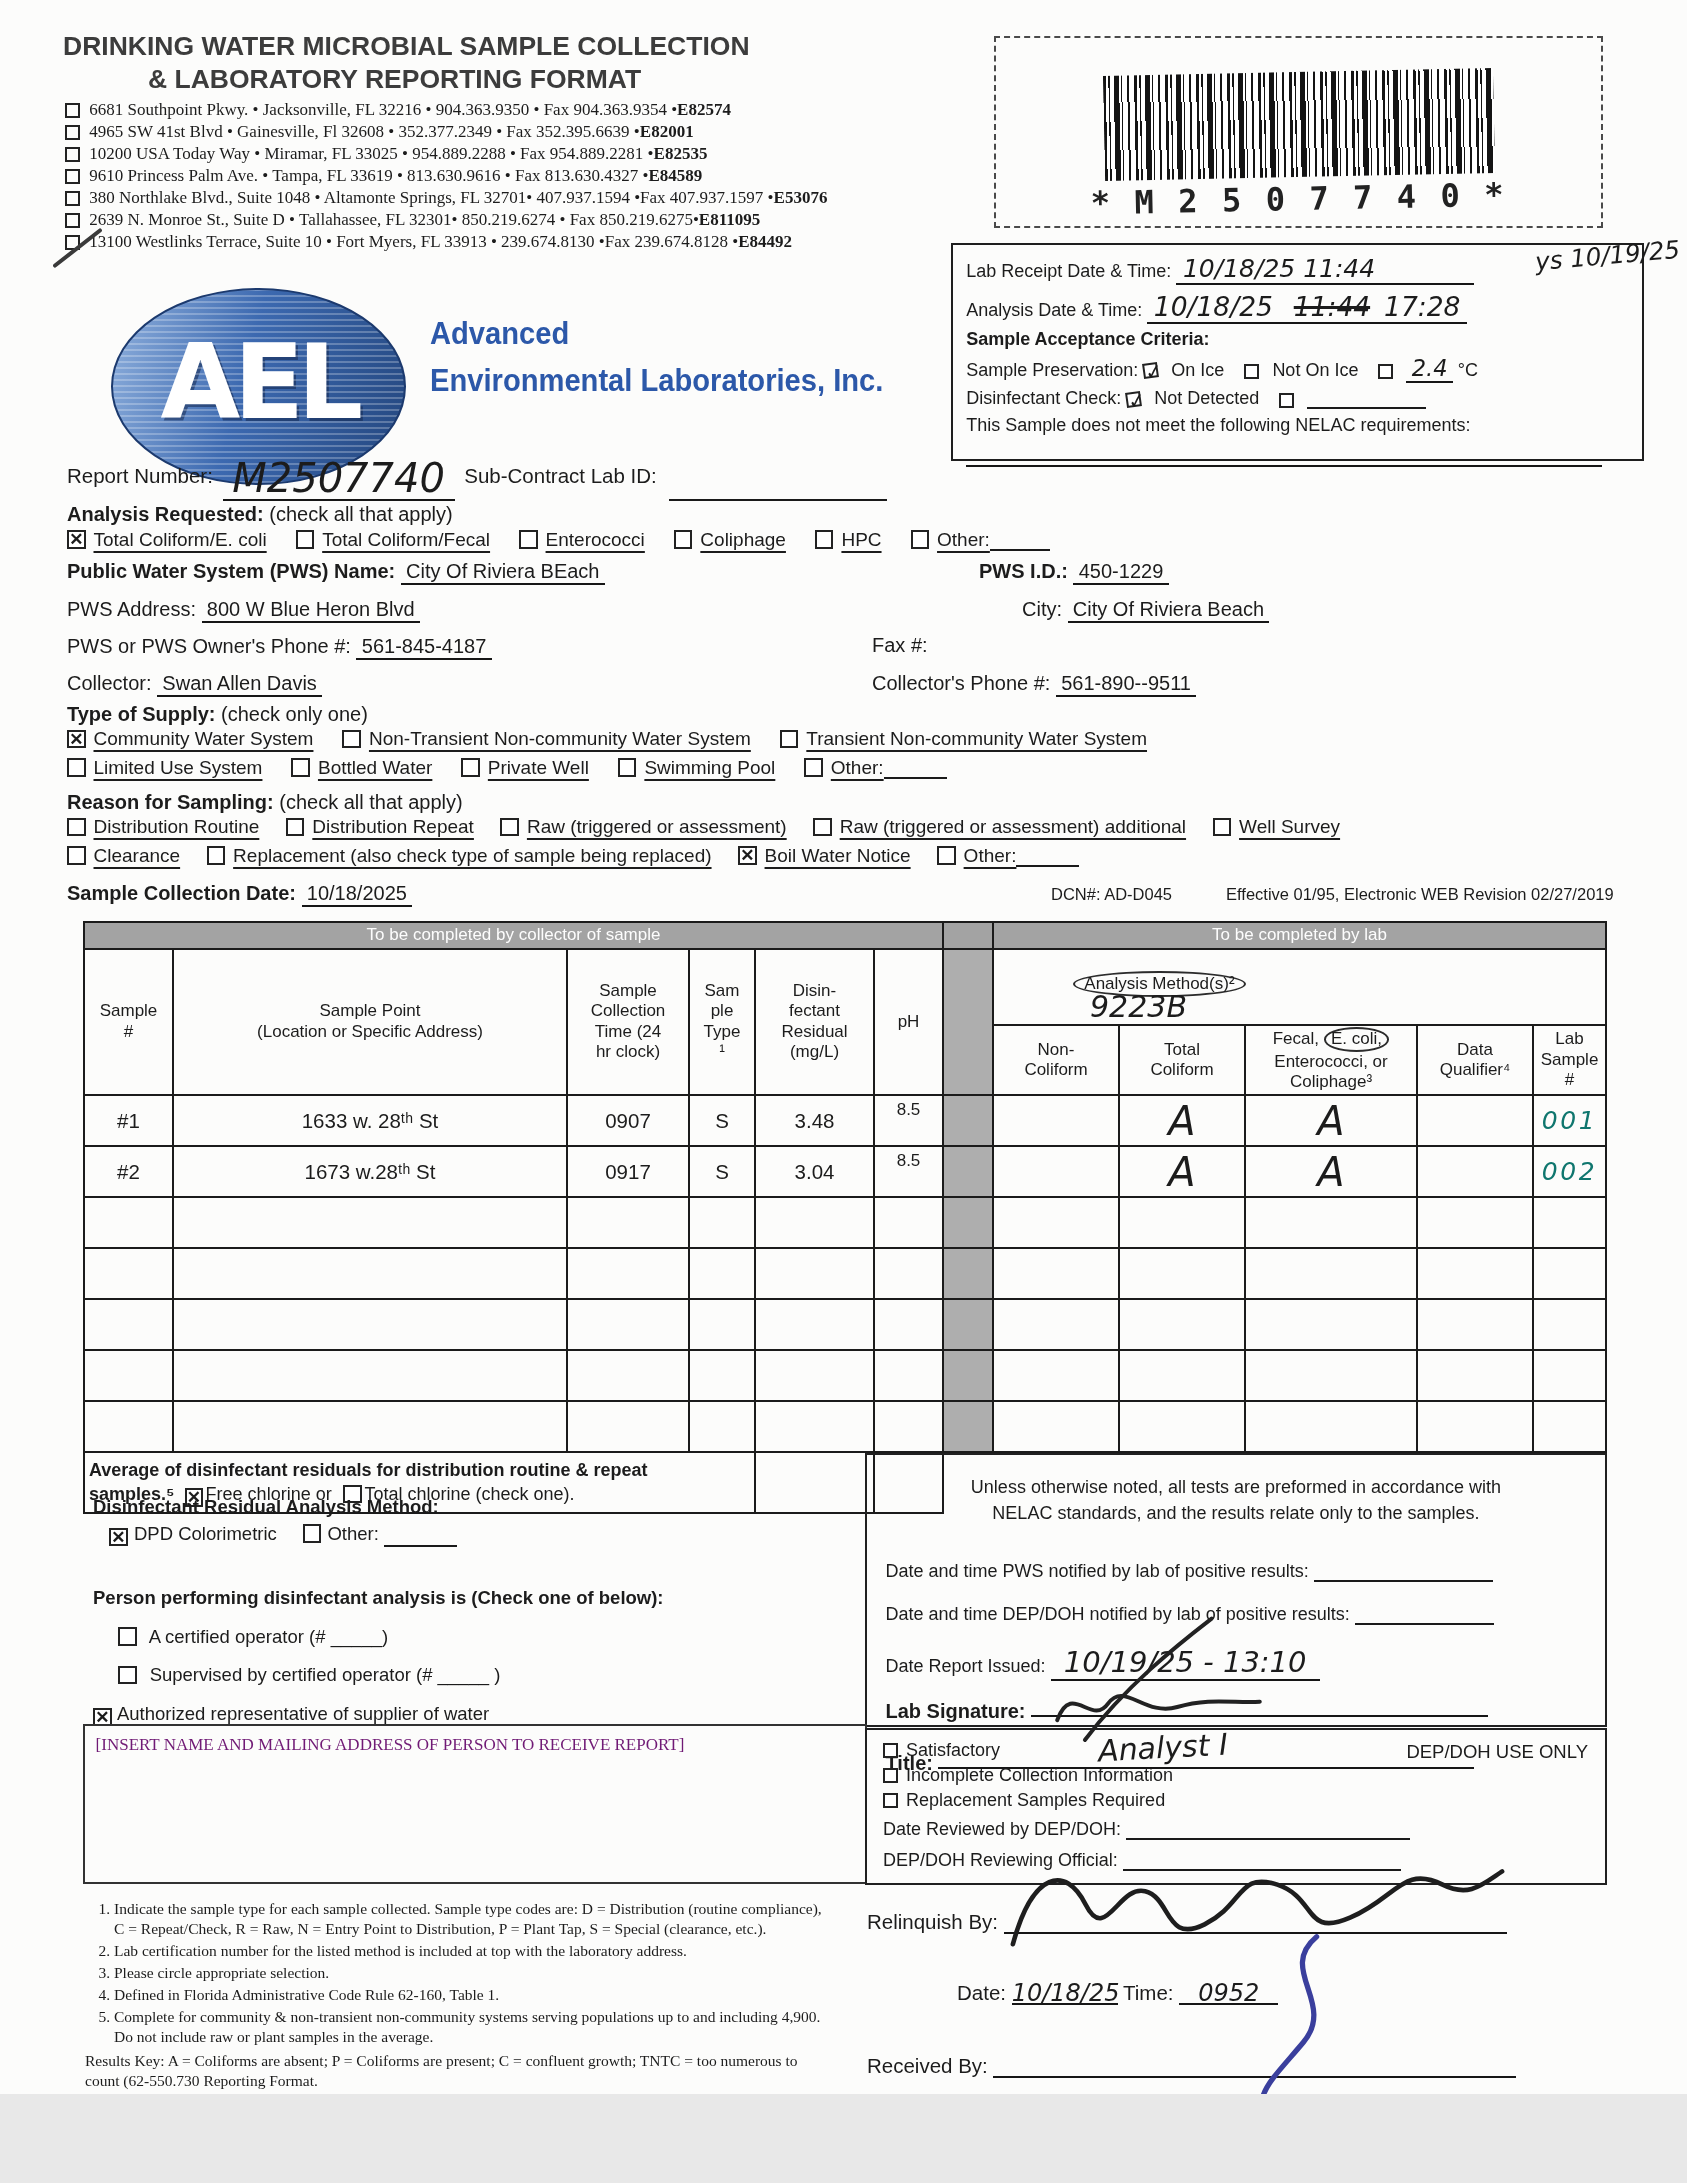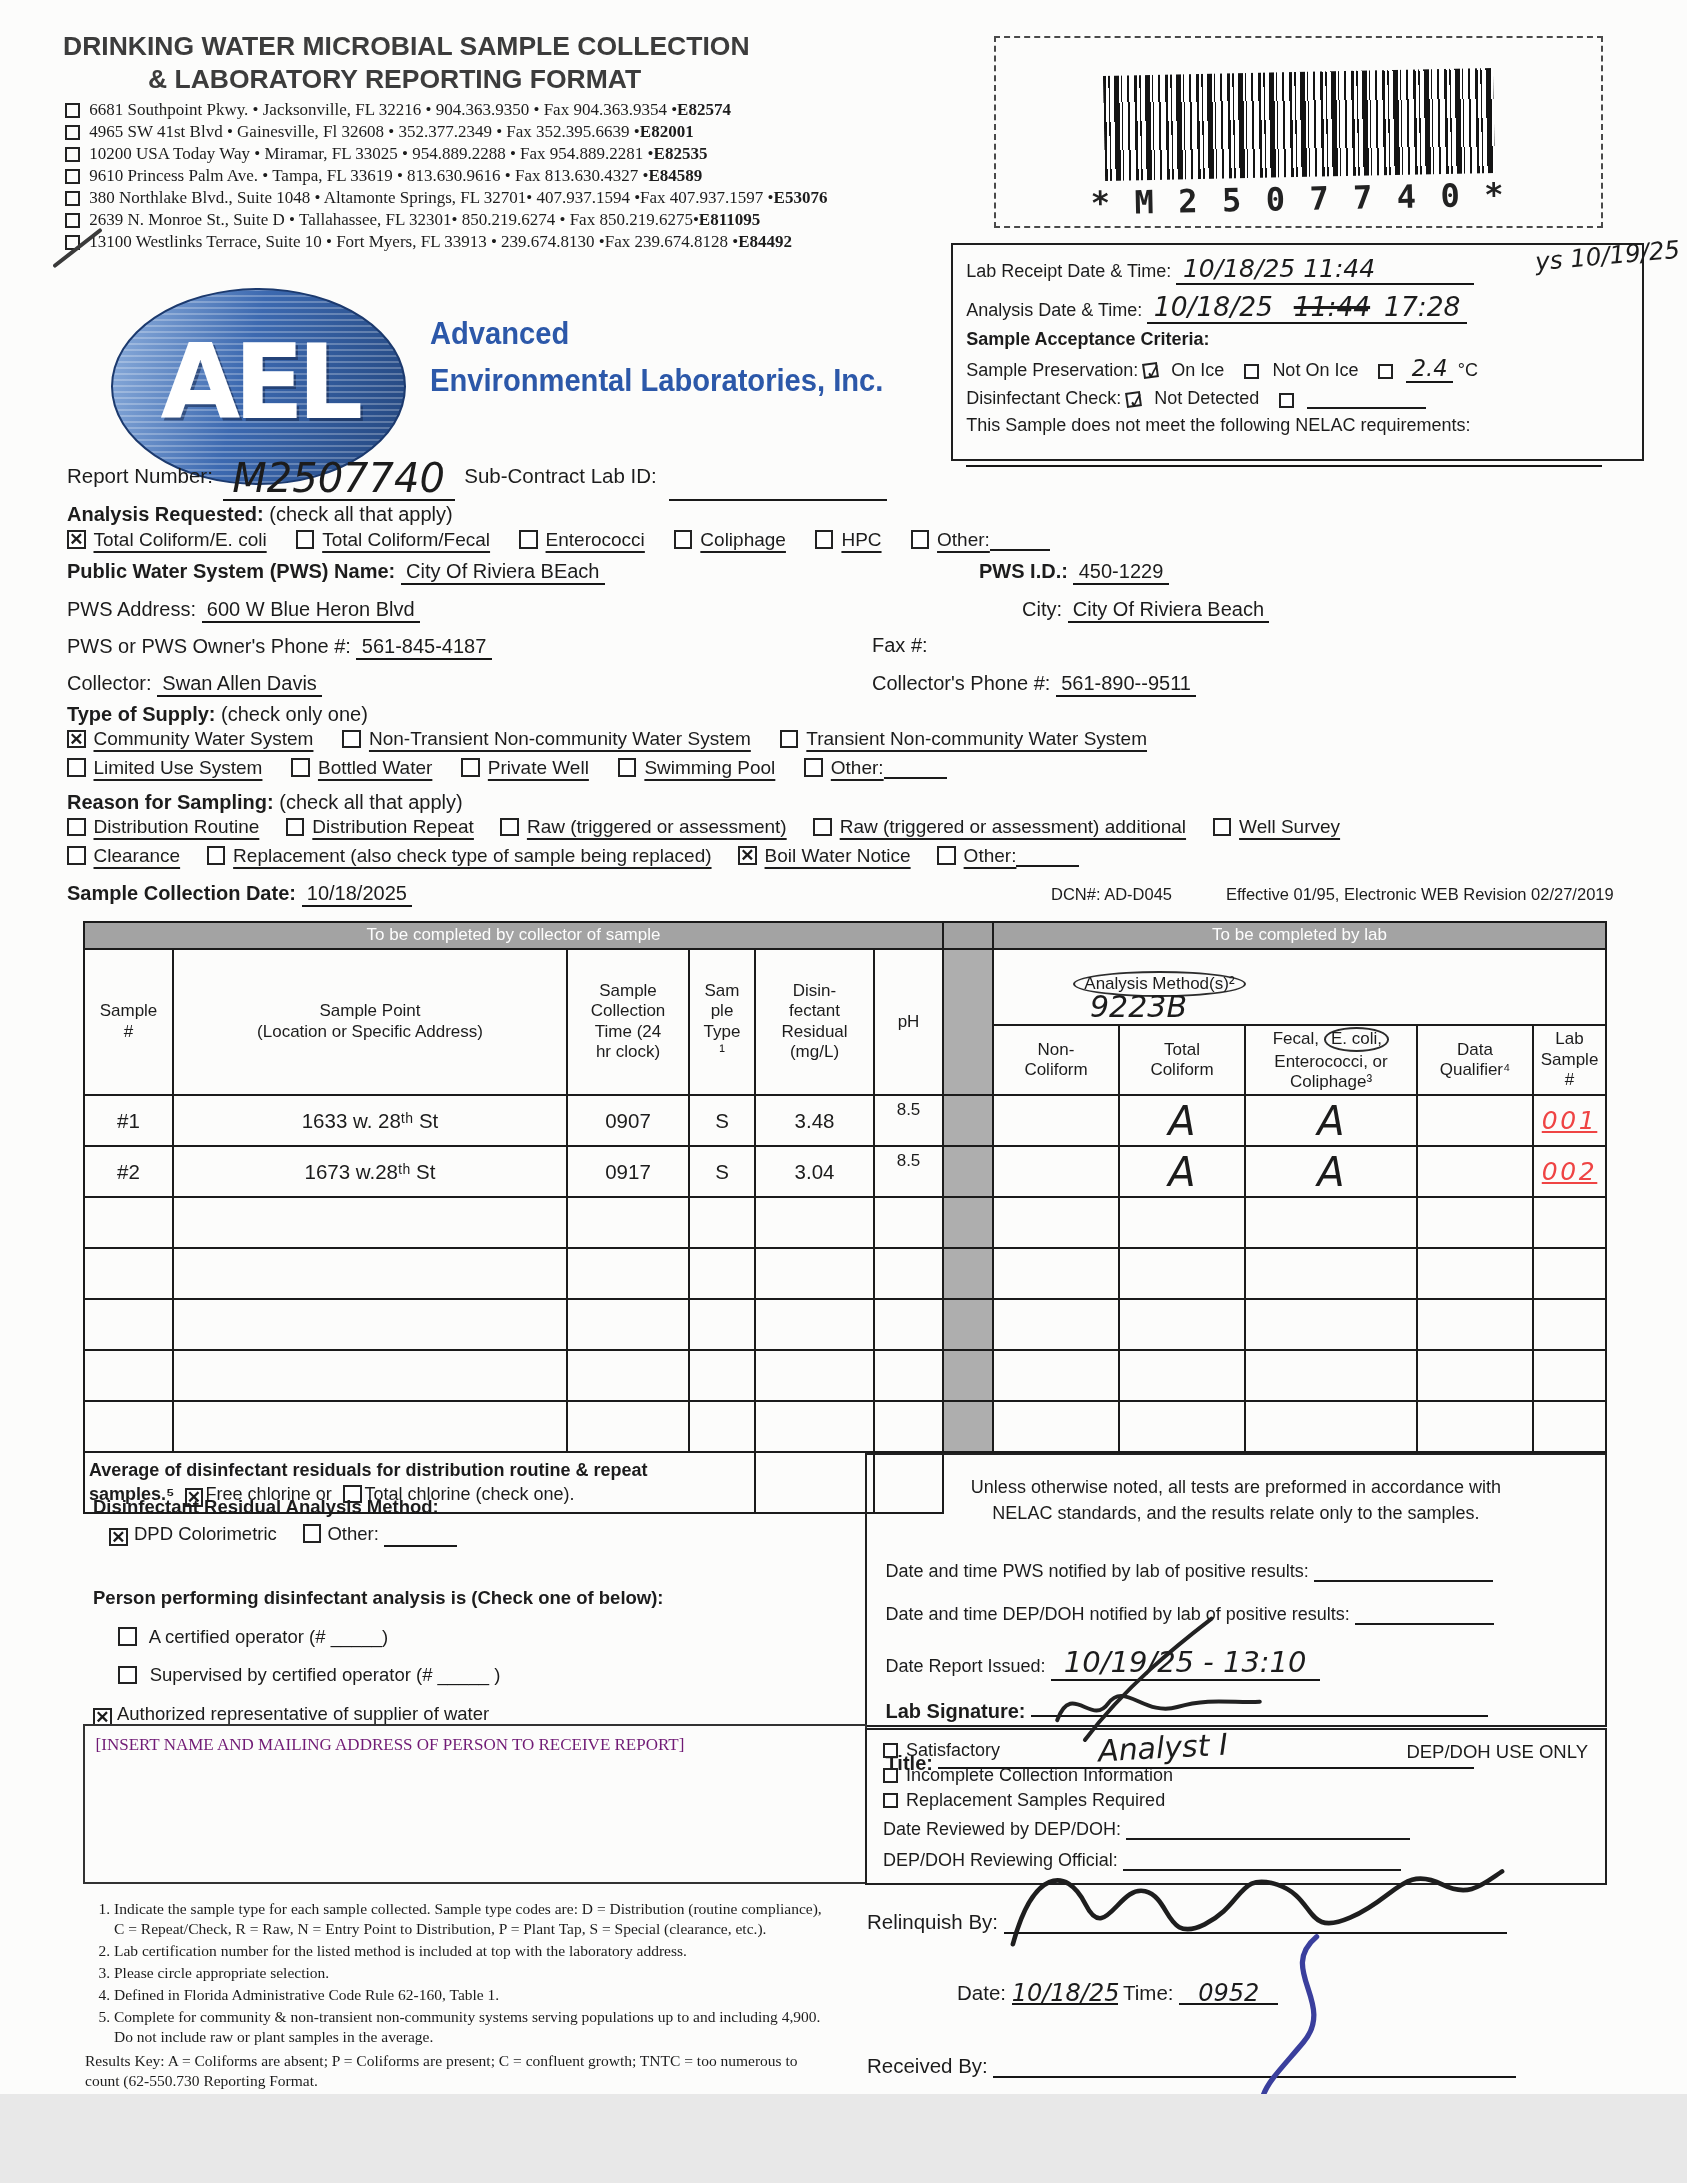--- a/index.html
+++ b/index.html
@@ -75,21 +75,21 @@
   .band td{background:#a3a3a3;color:#fdfdfd;font-size:17px;height:26.5px;text-align:center;}
   .stable thead th{font-weight:normal;font-size:17px;white-space:pre-line;vertical-align:middle;text-align:center;line-height:20.5px;}
   .div-col{background:#aeaeae;}
   .am-cell{text-align:left !important;height:32px;padding-left:79px !important;}
   .circle{border:2px solid #2c2c2c;border-radius:50%;padding:0.7px 9.3px;display:inline-block;}
   .circle-sm{border:2px solid #2c2c2c;border-radius:50%;padding:0 5.3px;display:inline-block;}
   .am-val{font-size:30px;margin-left:17px;}
   #rows td{height:51px;text-align:center;font-size:20.5px;}
   #rows td:nth-child(6){vertical-align:top;font-size:17px;padding-top:4px;}
   #rows td:nth-child(9),#rows td:nth-child(10){font-size:40px;font-family:"DejaVu Sans",sans-serif;font-style:italic;font-weight:300;}
-  #rows td:nth-child(12){font-size:25px;font-family:"DejaVu Sans",sans-serif;font-style:italic;color:#ef4444;letter-spacing:2.6px;text-decoration:underline;}
+  #rows td:nth-child(12){font-size:25px;font-family:"DejaVu Sans",sans-serif;font-style:italic;color:#0f766e;letter-spacing:2.6px;}
   .avg-cell{font-size:18px;font-weight:bold;text-align:left;height:61px;vertical-align:middle;line-height:24px;border-radius:8px;}
   .avg-cell .norm{font-weight:normal;}
   .ghost{border:none !important;background:#fcfcfb;}
   
   .dm{position:absolute;left:93px;top:1494px;width:764px;font-size:18.5px;line-height:26.5px;}
   .dm .ind{margin-left:25px;margin-top:12px;}
   
   .labbox{position:absolute;left:865px;top:1453px;width:742px;height:274px;border:2px solid #202020;
           box-sizing:border-box;padding:18.5px 18.5px 0;font-size:18px;}
   .nelac{text-align:center;font-size:18px;line-height:26.5px;}
@@ -275,21 +275,21 @@
   <div class="pws-row" style="top:559px">
     <b>Public Water System (PWS) Name:</b>
     <span class="fill">City Of Riviera BEach</span>
     <span class="abs" style="left:912px">
       <b>PWS I.D.:</b>
       <span class="fill">450-1229</span>
     </span>
   </div>
   <div class="pws-row" style="top:597px">
     <span>PWS Address:</span>
-    <span class="fill">600 W Blue Heron Blvd</span>
+    <span class="fill">800 W Blue Heron Blvd</span>
     <span class="abs" style="left:955px">
       <span>City:</span>
       <span class="fill">City Of Riviera Beach</span>
     </span>
   </div>
   <div class="pws-row" style="top:634px">
     <span>PWS or PWS Owner's Phone #:</span>
     <span class="fill">561-845-4187</span>
     <span class="abs" style="left:805px">Fax #:</span>
   </div>

